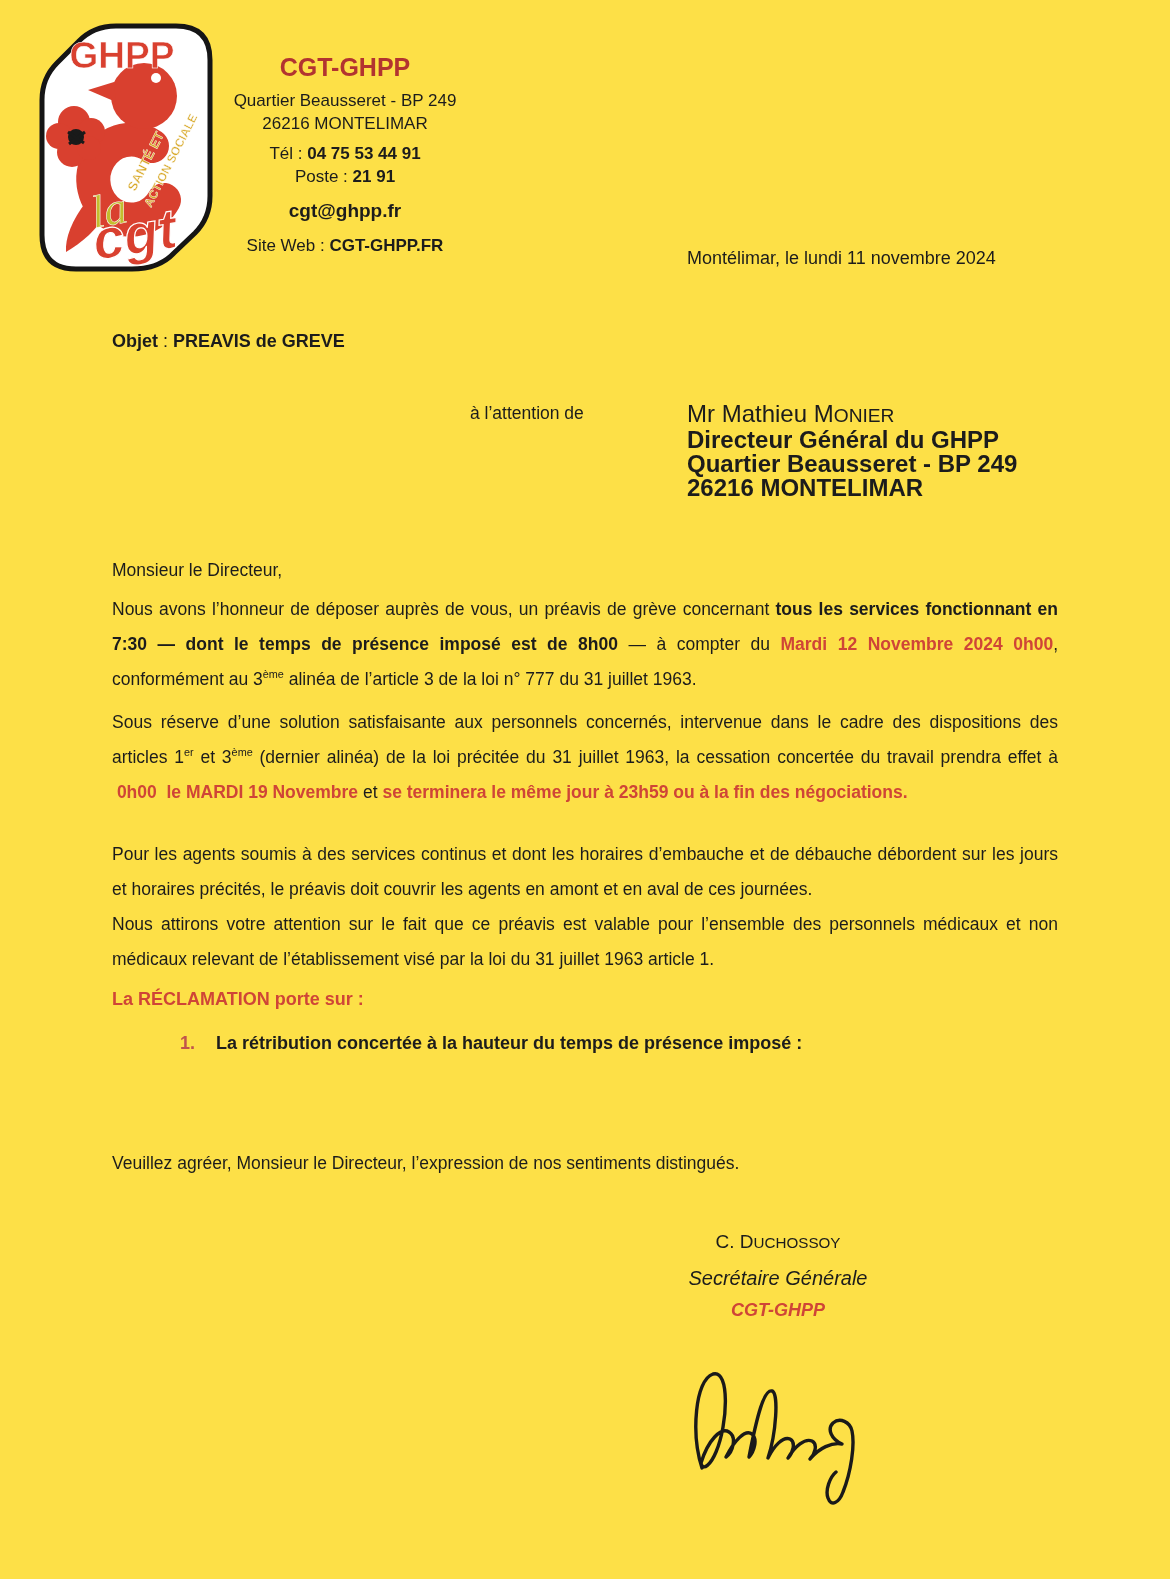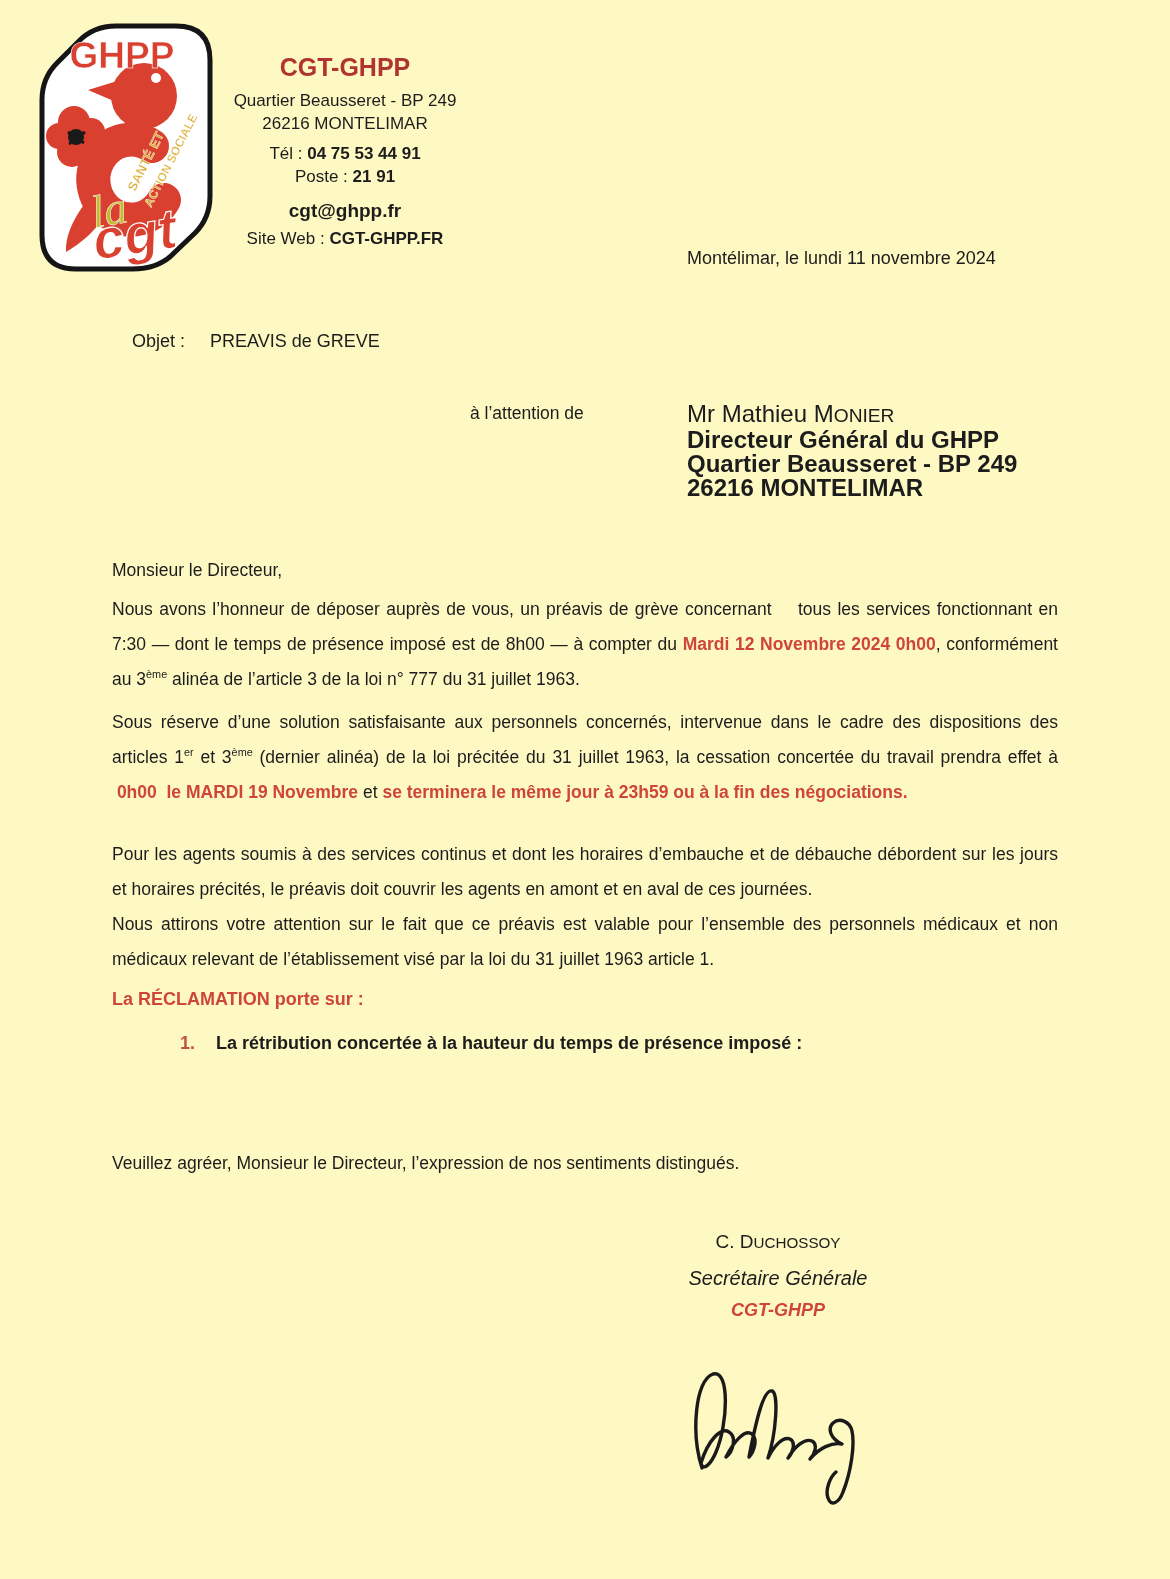--- a/index.html
+++ b/index.html
@@ -1,29 +1,29 @@
 <!DOCTYPE html>
 <html style="--accent-red: #cf4537; --header-red: #b23430; --list-red: #c0544c;"><head>
 <meta charset="utf-8">
 <style>
   html,body{margin:0;padding:0;background:#ffffff;}
   .page{
-    position:relative;width:1170px;height:1579px;background:#fef9c3;
+    position:relative;width:1170px;height:1579px;background:#fde047;
     font-family:"Liberation Sans","DejaVu Sans",sans-serif;color:#1c1c1c;overflow:hidden;
   }
   
   .logo{position:absolute;left:38px;top:22px;width:176px;height:252px;}
   
   .hdr{position:absolute;left:205px;top:52px;width:280px;text-align:center;}
   .hdr-title{font-size:25px;font-weight:bold;color:var(--header-red);line-height:30px;margin-bottom:7px;}
   .hdr-line{font-size:17px;line-height:23px;font-weight:bold;}
   .hdr-line .lbl{font-weight:normal;}
   .hdr-tel{margin-top:7px;}
   .hdr-email{margin-top:11px;font-size:19px;font-weight:bold;line-height:24px;}
-  .hdr-site{margin-top:4px;font-size:17px;line-height:23px;}
+  .hdr-site{margin-top:11px;font-size:17px;line-height:23px;}
   .hdr-site .val{font-weight:bold;}
   
   .abs{position:absolute;}
   .dateline{left:687px;top:248px;font-size:18px;}
   .subject{left:112px;top:331px;font-size:18px;}
   .attn{left:470px;top:403px;font-size:17.5px;}
   .recipient{left:687px;top:402px;font-size:24px;line-height:24px;}
   .recipient .semi{font-weight:bold;}
   .salutation{left:112px;top:560px;font-size:17.5px;}
   .para{left:112px;width:946px;font-size:17.5px;line-height:35px;text-align:justify;text-align-last:left;}
@@ -36,21 +36,21 @@
   .claim .num{color:var(--list-red);display:inline-block;width:36px;}
   .claim .l2{padding-left:36px;}
   .closing{left:112px;top:1153px;font-size:17.5px;}
   .sigblock{left:618px;top:1229px;width:320px;text-align:center;}
   .sig-name{font-size:19px;line-height:26px;}
   .sig-role{font-size:20px;font-style:italic;line-height:26px;margin-top:9px;font-family:"Liberation Sans",sans-serif;}
   .sig-org{font-size:18px;font-style:italic;font-weight:bold;color:var(--accent-red);line-height:26px;margin-top:6px;}
   .signature{position:absolute;left:686px;top:1346px;}
   .pagenum{left:1028px;top:1620px;font-size:16px;color:#2a2a2a;}
   
-  .r-b{font-weight:normal;margin-left:20px;}
+  .r-b{font-weight:bold;}
   .r-rb{font-weight:bold;color:var(--accent-red);}
   .r-sup{font-size:0.62em;vertical-align:super;line-height:0;}
   .r-sc{font-size:0.8em;}
 </style>
 </head>
 <body>
 
 <div class="page">
 
   <div class="logo">

